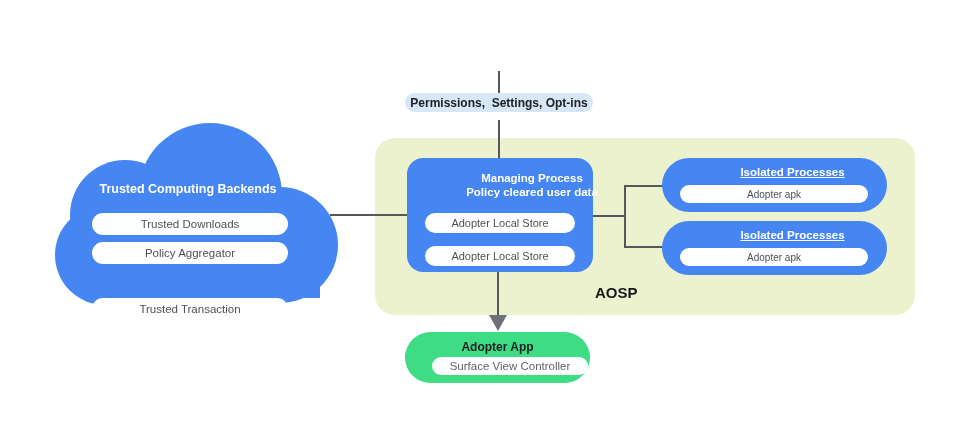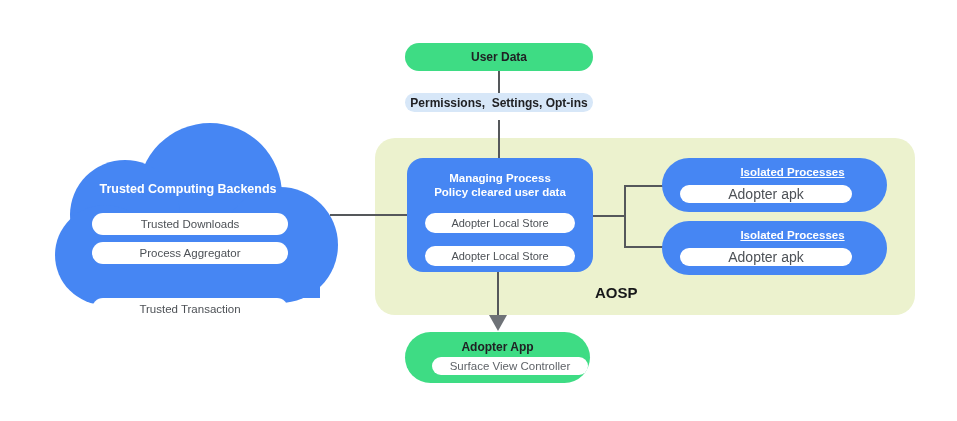--- a/index.html
+++ b/index.html
@@ -23,31 +23,31 @@
   
   .user-data{left:405px;top:43px;width:188px;height:28px;background:var(--green);
     font-size:12px;font-weight:700;color:var(--text_dark);}
   .permissions{left:405px;top:93px;width:188px;height:19px;background:var(--light_blue);
     font-size:12px;font-weight:700;color:var(--text_dark);white-space:pre;}
   
   .aosp-container{left:375px;top:138px;width:540px;height:177px;border-radius:20px;background:var(--container_bg);}
   .aosp-label{left:595px;top:284px;width:100px;text-align:left;font-size:15px;font-weight:700;color:#17181a;}
   
   .managing{left:407px;top:158px;width:186px;height:114px;border-radius:16px;background:var(--blue);}
-  .managing-title{left:407px;top:171px;width:186px;text-align:center;font-size:11.5px;font-weight:700;
-    color:#ffffff;line-height:14px;}
+  .managing-title{left:395px;top:171px;width:186px;text-align:center;font-size:11.5px;font-weight:700;
+    color:#ffffff;line-height:14px;padding-left:44px;}
   .mpill{background:#ffffff;font-size:11px;color:var(--text_gray);height:20px;width:150px;left:425px;}
   .mpill1{top:213px;} .mpill2{top:246px;}
   
   .iso{width:225px;left:662px;border-radius:27px;background:var(--blue);}
   .iso1{top:158px;height:54px;} .iso2{top:221px;height:54px;}
   .iso-title{left:680px;width:225px;text-align:center;font-size:11.5px;font-weight:700;color:#ffffff;
     text-decoration:underline;}
   .iso-title1{top:166px;} .iso-title2{top:229px;}
-  .iso-pill{background:#ffffff;font-size:14px;color:var(--text_gray);height:18px;width:172px;left:680px;}
+  .iso-pill{background:#ffffff;font-size:10px;color:var(--text_gray);height:18px;width:188px;left:680px;}
   .iso-pill1{top:185px;} .iso-pill2{top:248px;}
   
   .adopter{left:405px;top:332px;width:185px;height:51px;border-radius:26px;background:var(--green);}
   .adopter-title{left:405px;top:340px;width:185px;text-align:center;font-size:12px;font-weight:700;color:var(--text_dark);}
   .adopter-pill{background:#ffffff;font-size:11.5px;color:#5f6368;height:18px;width:156px;left:432px;top:357px;}
   
   .cloud-svg{left:45px;top:118px;width:300px;height:195px;}
   .cloud-title{left:63px;top:182px;width:250px;text-align:center;font-size:12.5px;font-weight:700;color:#ffffff;}
   .cpill{background:#ffffff;width:196px;height:22px;left:92px;font-size:11.5px;color:var(--text_gray);}
   .cpill1{top:213px;} .cpill2{top:242px;} .cpill3{top:271px;margin-top:27px;}
@@ -75,24 +75,23 @@
       <circle cx="165" cy="77" r="72"></circle>
       <circle cx="80" cy="97" r="55"></circle>
       <circle cx="235" cy="127" r="58"></circle>
       <circle cx="60" cy="137" r="50"></circle>
       <circle cx="150" cy="140" r="47"></circle>
       <rect x="40" y="95" width="235" height="85"></rect>
     </g>
   </svg>
   <div class="abs cloud-title">Trusted Computing Backends</div>
   <div class="pill cpill cpill1">Trusted Downloads</div>
-  <div class="pill cpill cpill2">Process Aggregator</div>
+  <div class="pill cpill cpill2">Policy Aggregator</div>
   <div class="pill cpill cpill3">Trusted Transaction</div>
 
-  <div class="pill user-data">User Data</div>
   <div class="pill permissions">Permissions,  Settings, Opt-ins</div>
 
   <div class="box managing"></div>
   <div class="abs managing-title">
     <div>Managing Process</div>
     <div>Policy cleared user data</div>
   </div>
   <div class="pill mpill mpill1">Adopter Local Store</div>
   <div class="pill mpill mpill2">Adopter Local Store</div>
 

